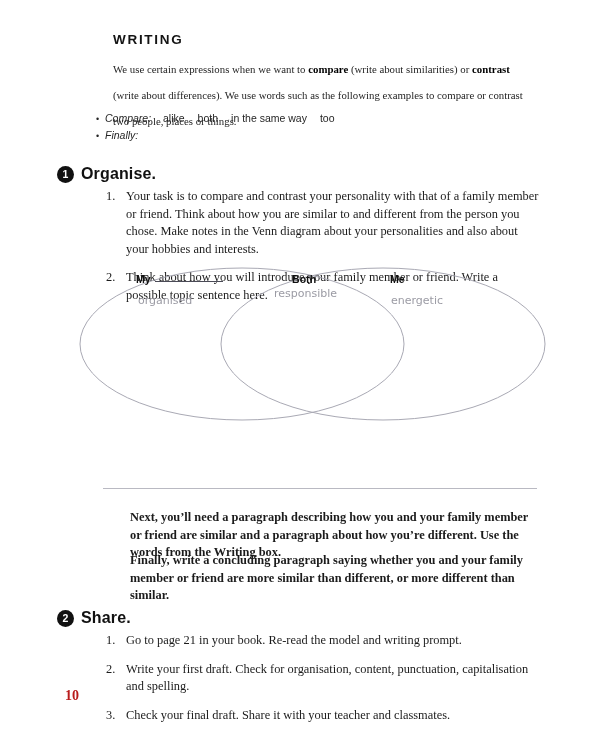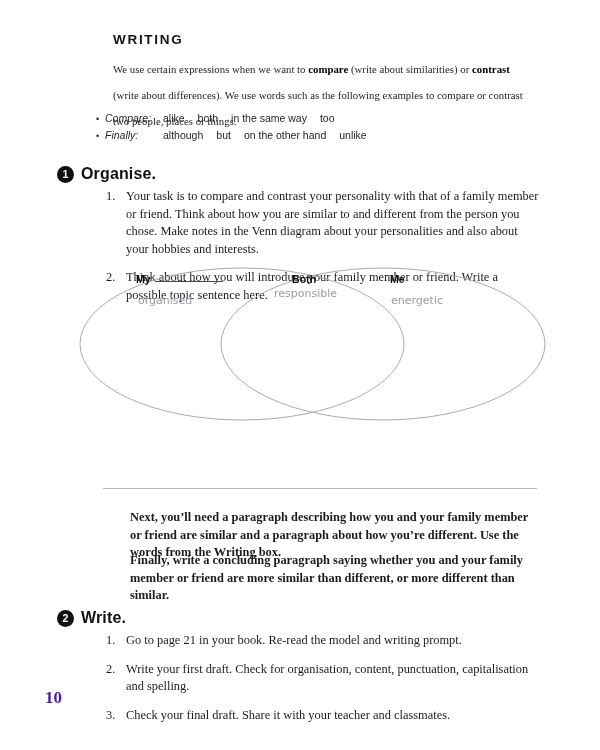--- a/index.html
+++ b/index.html
@@ -181,47 +181,46 @@
     line-height: 17.6px;
     color: #1b1b1b;
     font-weight: bold;
   }
   #para-next    { top: 509px; }
   #para-finally { top: 552px; }
 
   
   .page-number {
     position: absolute;
-    left: 45px;
+    left: 65px;
     top: 688px;
     font-family: "Liberation Serif", serif;
     font-weight: bold;
-    font-size: 17px;
-    color: #4c1d95;
+    font-size: 14px;
+    color: #b91c1c;
   }
 </style>
 </head>
 <body>
 
 <div class="page">
 
   <div class="writing-title">WRITING</div>
 
   <div class="intro" id="intro-paragraph"><span>We use certain expressions when we want to </span><b>compare</b><span> (write about similarities) or </span><b>contrast</b><span> (write about differences). We use words such as the following examples to compare or contrast two people, places or things.</span></div>
 
   <div class="wordbank" id="word-bank">
       <div class="wb-row">
         <span class="wb-bullet">•</span>
         <span class="wb-label">Compare:</span>
         <span class="wb-words"><span>alike</span><span>both</span><span>in the same way</span><span>too</span></span>
       </div>
       <div class="wb-row">
         <span class="wb-bullet">•</span>
         <span class="wb-label">Finally:</span>
-        <span class="wb-words"><span>although</span><span>but</span><span>on the other hand</span><span>unlike</span></span>
       </div>
     </div>
 
   <div class="step" id="step-organise">
     <div class="step-badge">1</div>
     <div class="step-label">Organise.</div>
   </div>
   <div class="olist" id="list-organise">
       <div class="oitem">
         <div class="onum">1.</div>
@@ -250,21 +249,21 @@
     <div class="venn-note" id="venn-note-right">energetic</div>
   </div>
 
   <div class="answer-rule"></div>
 
   <div class="bodypara" id="para-next">Next, you’ll need a paragraph describing how you and your family member or friend are similar and a paragraph about how you’re different. Use the words from the Writing box.</div>
   <div class="bodypara" id="para-finally">Finally, write a concluding paragraph saying whether you and your family member or friend are more similar than different, or more different than similar.</div>
 
   <div class="step" id="step-write">
     <div class="step-badge">2</div>
-    <div class="step-label">Write.</div>
+    <div class="step-label">Share.</div>
   </div>
   <div class="olist" id="list-write">
       <div class="oitem">
         <div class="onum">1.</div>
         <div class="otext">Go to page 21 in your book. Re-read the model and writing prompt.</div>
       </div>
       <div class="oitem">
         <div class="onum">2.</div>
         <div class="otext">Write your first draft. Check for organisation, content, punctuation, capitalisation and spelling.</div>
       </div>

